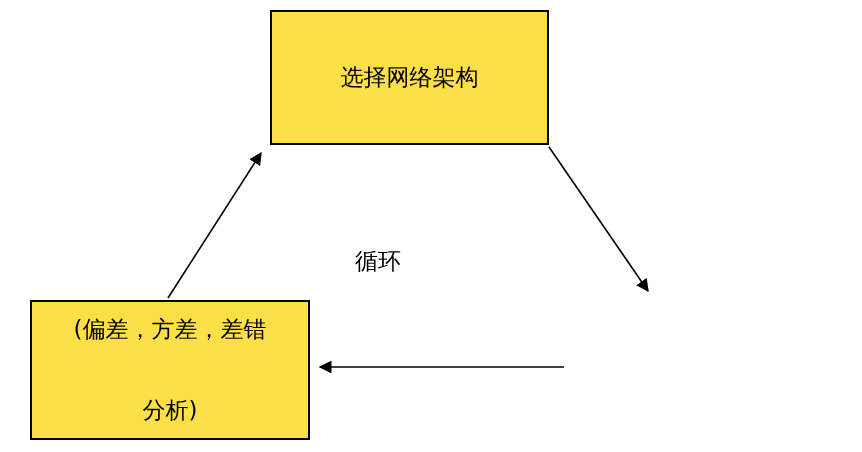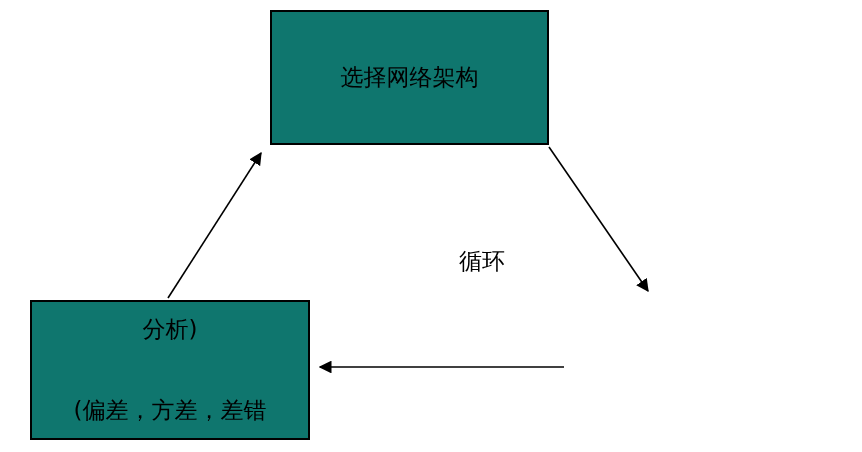--- a/index.html
+++ b/index.html
@@ -25,21 +25,21 @@
     svg.links {
       position: absolute;
       left: 0;
       top: 0;
       width: 862px;
       height: 452px;
       display: block;
     }
     .node {
       position: absolute;
-      background: #0f766e;
+      background: #fde047;
       border: 2px solid #000000;
       box-sizing: border-box;
       display: flex;
       flex-direction: column;
       align-items: center;
       justify-content: center;
       text-align: left;
       font-size: 23px;
       line-height: 1.45;
       color: #000000;
@@ -61,21 +61,21 @@
       left: 30px;
       top: 300px;
       width: 280px;
       height: 140px;
     }
     .center-label {
       position: absolute;
       left: 355px;
       top: 246px;
       width: 150px;
-      text-align: right;
+      text-align: left;
       font-size: 23px;
       color: #000000;
     }
   </style>
 </head>
 <body>
 
 <div class="stage">
 
   <svg class="links" viewBox="0 0 862 452" xmlns="http://www.w3.org/2000/svg">
@@ -88,19 +88,19 @@
     <line x1="564" y1="367" x2="320" y2="367" stroke="#000000" stroke-width="1.6" marker-end="url(#arrowhead)"></line>
     <line x1="168" y1="298" x2="261" y2="153" stroke="#000000" stroke-width="1.6" marker-end="url(#arrowhead)"></line>
   </svg>
 
   <div class="node node-architecture">
     <div>选择网络架构</div>
   </div>
 
 
   <div class="node node-evaluate">
+    <div>(偏差，方差，差错</div>
     <div>分析)</div>
-    <div>(偏差，方差，差错</div>
   </div>
 
   <div class="center-label">循环</div>
 
 </div>
 
 </body></html>

